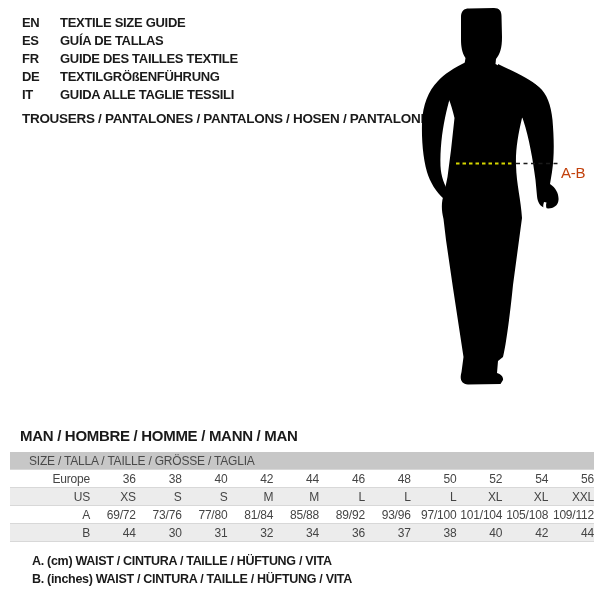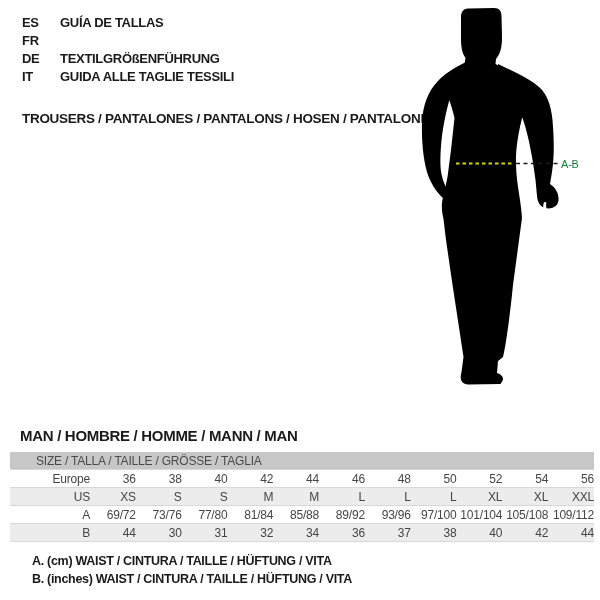--- a/index.html
+++ b/index.html
@@ -10,49 +10,54 @@
   .lang-list{position:absolute;left:22px;top:14px;}
   .lang-row{display:flex;line-height:18px;font-size:13px;font-weight:bold;letter-spacing:-0.3px;}
   .lang-code{width:38px;flex:0 0 38px;}
 
   
   .category-title{position:absolute;left:22px;top:111px;font-size:13.5px;font-weight:bold;letter-spacing:-0.3px;}
   .man-title{position:absolute;left:20px;top:427px;font-size:15px;font-weight:bold;letter-spacing:-0.3px;}
 
   
   .figure-svg{position:absolute;left:400px;top:0px;width:200px;height:400px;}
-  .ab-label{position:absolute;left:561px;top:158px;font-size:11px;letter-spacing:-0.2px;color:#15803d;}
+  .ab-label{position:absolute;left:561px;top:164px;font-size:15px;letter-spacing:-0.2px;color:#c2410c;}
 
   
   .size-table{position:absolute;left:10px;top:452px;width:584px;border-collapse:collapse;
               table-layout:fixed;font-size:12px;color:#454545;letter-spacing:-0.2px;}
   .size-table td{height:17px;padding:0;text-align:right;vertical-align:middle;white-space:nowrap;}
   .size-table col.c-label{width:80px;}
-  .size-table tr.t-head td{background:#c7c7c7;text-align:left;padding-left:26px;color:#4a4a4a;}
+  .size-table tr.t-head td{background:#c7c7c7;text-align:left;padding-left:19px;color:#4a4a4a;}
   .size-table tr.stripe td{background:#ececec;}
   .size-table tr.t-row td{border-top:1px solid #d8d8d8;}
   .size-table tr.t-row:last-child td{border-bottom:1px solid #d8d8d8;}
   .size-table td.row-label{text-align:right;padding-left:10px;}
 
   
   .footnotes{position:absolute;left:20px;top:552px;margin-left:12px;}
   .footnote{font-size:12.5px;font-weight:bold;line-height:18px;letter-spacing:-0.3px;}
 </style>
 </head>
 <body>
 
 <div class="page">
 
   <div class="lang-list">
     <div class="lang-row">
+      <span class="lang-code">EN</span>
+      <span class="lang-label">TEXTILE SIZE GUIDE</span>
+    </div>
+    <div class="lang-row">
       <span class="lang-code">ES</span>
       <span class="lang-label">GUÍA DE TALLAS</span>
     </div>
     <div class="lang-row">
       <span class="lang-code">FR</span>
+      <span class="lang-label">GUIDE DES TAILLES TEXTILE</span>
     </div>
     <div class="lang-row">
       <span class="lang-code">DE</span>
       <span class="lang-label">TEXTILGRÖßENFÜHRUNG</span>
     </div>
     <div class="lang-row">
       <span class="lang-code">IT</span>
       <span class="lang-label">GUIDA ALLE TAGLIE TESSILI</span>
     </div>
   </div>

